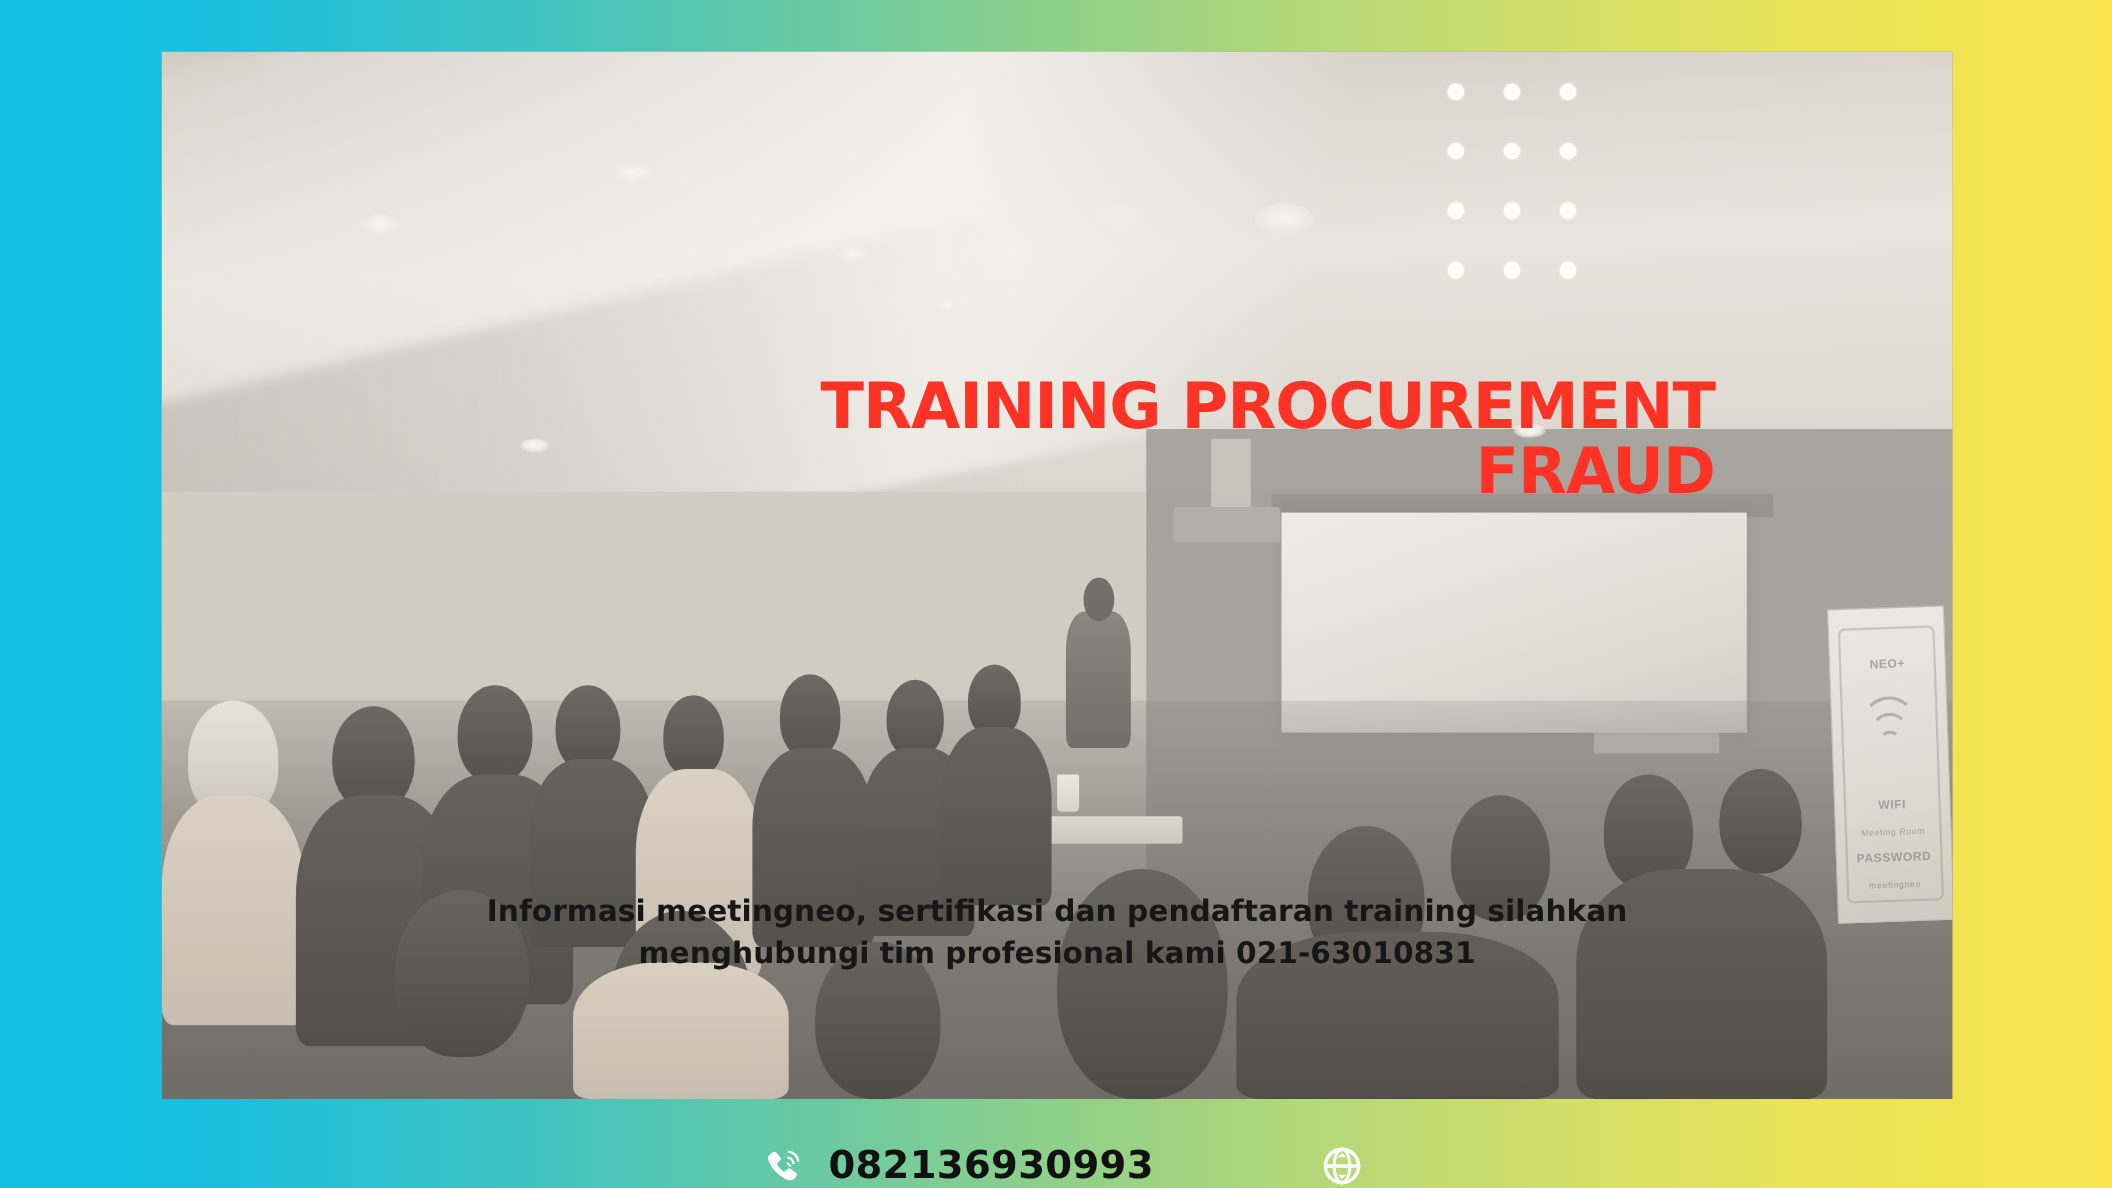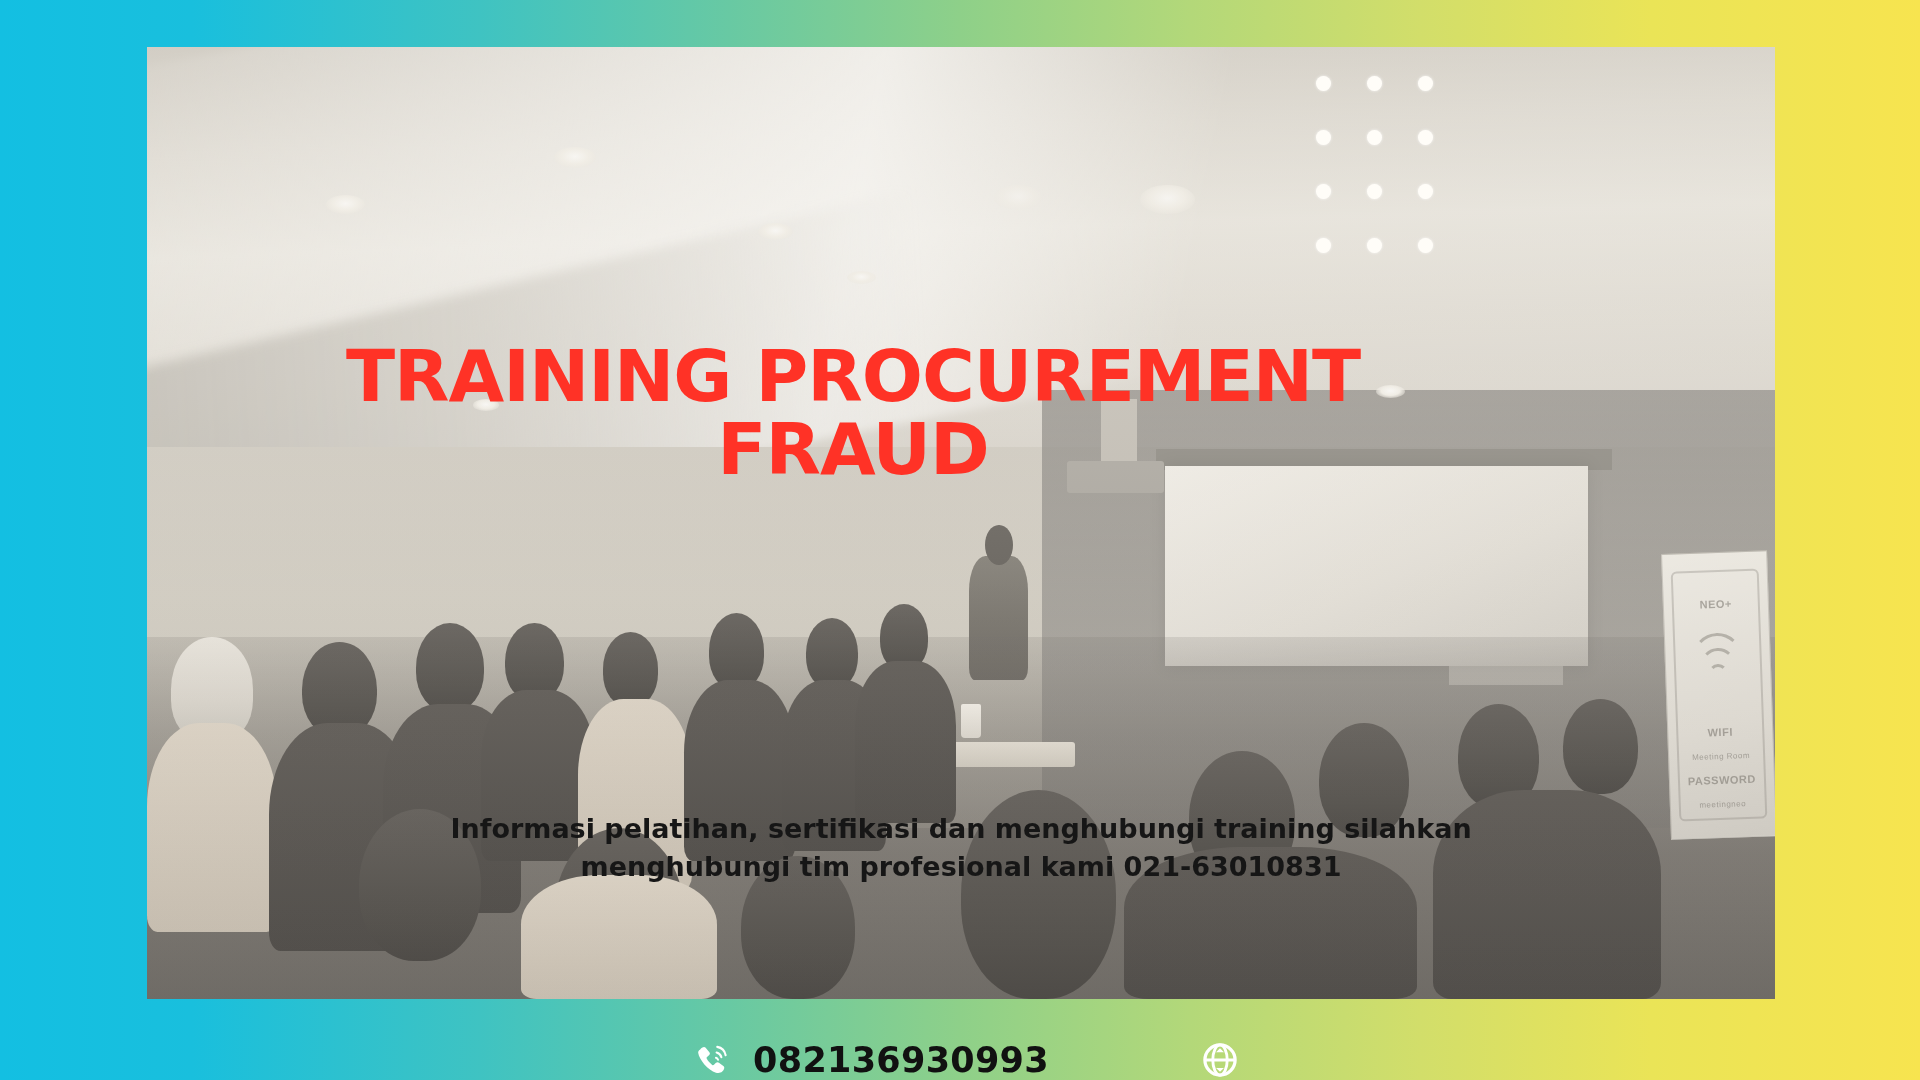--- a/index.html
+++ b/index.html
@@ -205,25 +205,25 @@
     border-radius:50%;
     background:#fffdf8;
     box-shadow:0 0 3px rgba(255,255,255,.8);
   }
 
   
   .headline {
     position:absolute;
     left:147px; top:340px;
     width:1412px;
-    text-align:center;
+    text-align:right;
     color:#ff3226;
     font-family:"DejaVu Sans", sans-serif;
     font-weight:bold;
-    font-size:72px;
+    font-size:58px;
     line-height:1.02;
     letter-spacing:-1px;
     text-transform:uppercase;
   }
   .subline {
     position:absolute;
     left:147px; top:810px;
     width:1628px;
     text-align:center;
     color:#161616;
@@ -381,21 +381,21 @@
     <i></i>
     <i></i>
   </div>
 
   <div class="headline">
     <div>TRAINING PROCUREMENT</div>
     <div>FRAUD</div>
   </div>
 
   <div class="subline">
-    <div>Informasi pelatihan, sertifikasi dan menghubungi training silahkan</div>
+    <div>Informasi meetingneo, sertifikasi dan pendaftaran training silahkan</div>
     <div>menghubungi tim profesional kami 021-63010831</div>
   </div>
 
   <div class="footer">
 
     <div class="contact">
       <span class="glyph">
         <svg viewBox="0 0 64 64" aria-hidden="true">
           <path d="M14 16c2-3 6-5 8-3l6 7c1.6 1.9.6 3.6-1 5l-2.6 2.3c-.9.8-1 1.6-.5 2.6 1.6 3.3 4.6 6.9 8.4 9.6 1 .7 1.9.6 2.7-.2l2.6-2.6c1.5-1.5 3.2-2 5-.6l7.2 5.6c2 1.6.6 5.6-2.2 8-2.6 2.2-6 2.8-9.6 1.6-6-2-12.4-6.8-17.6-12.6C15.2 32.8 11.6 26 11 21.4c-.3-2 .4-3.8 3-5.4z" fill="#ffffff"></path>
           <path d="M40 12c6.5 1.2 11.6 6.3 12.8 12.8" fill="none" stroke="#ffffff" stroke-width="3.2" stroke-linecap="round"></path>

